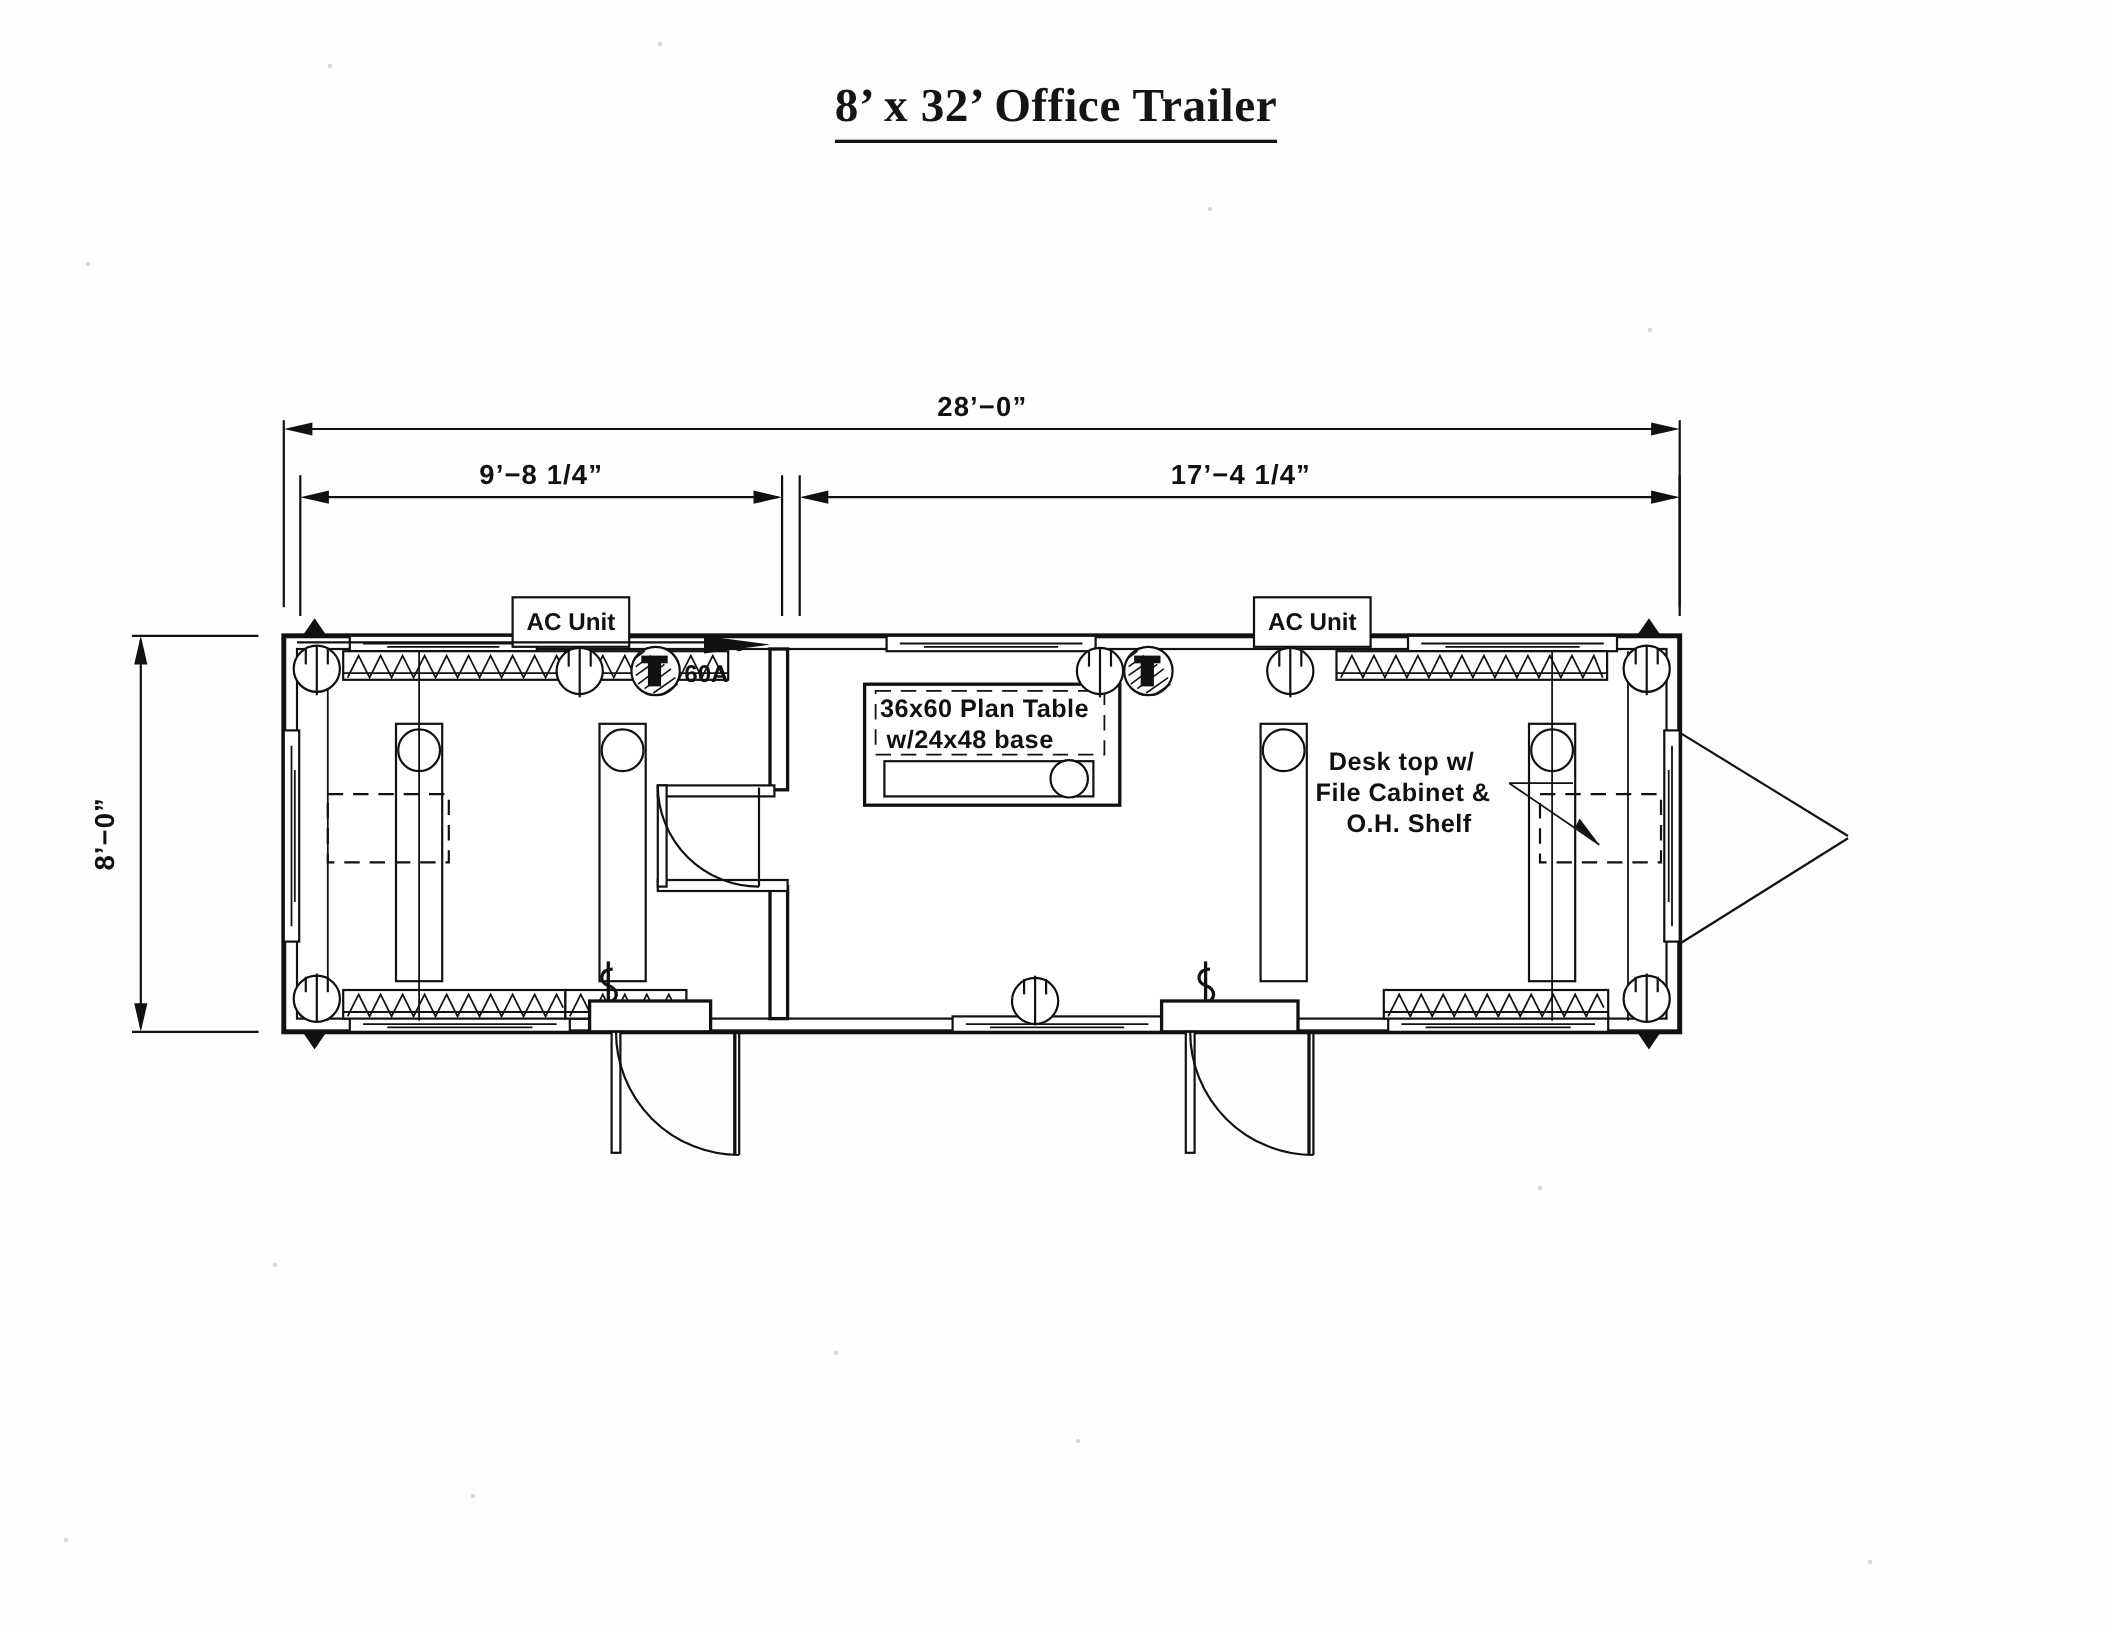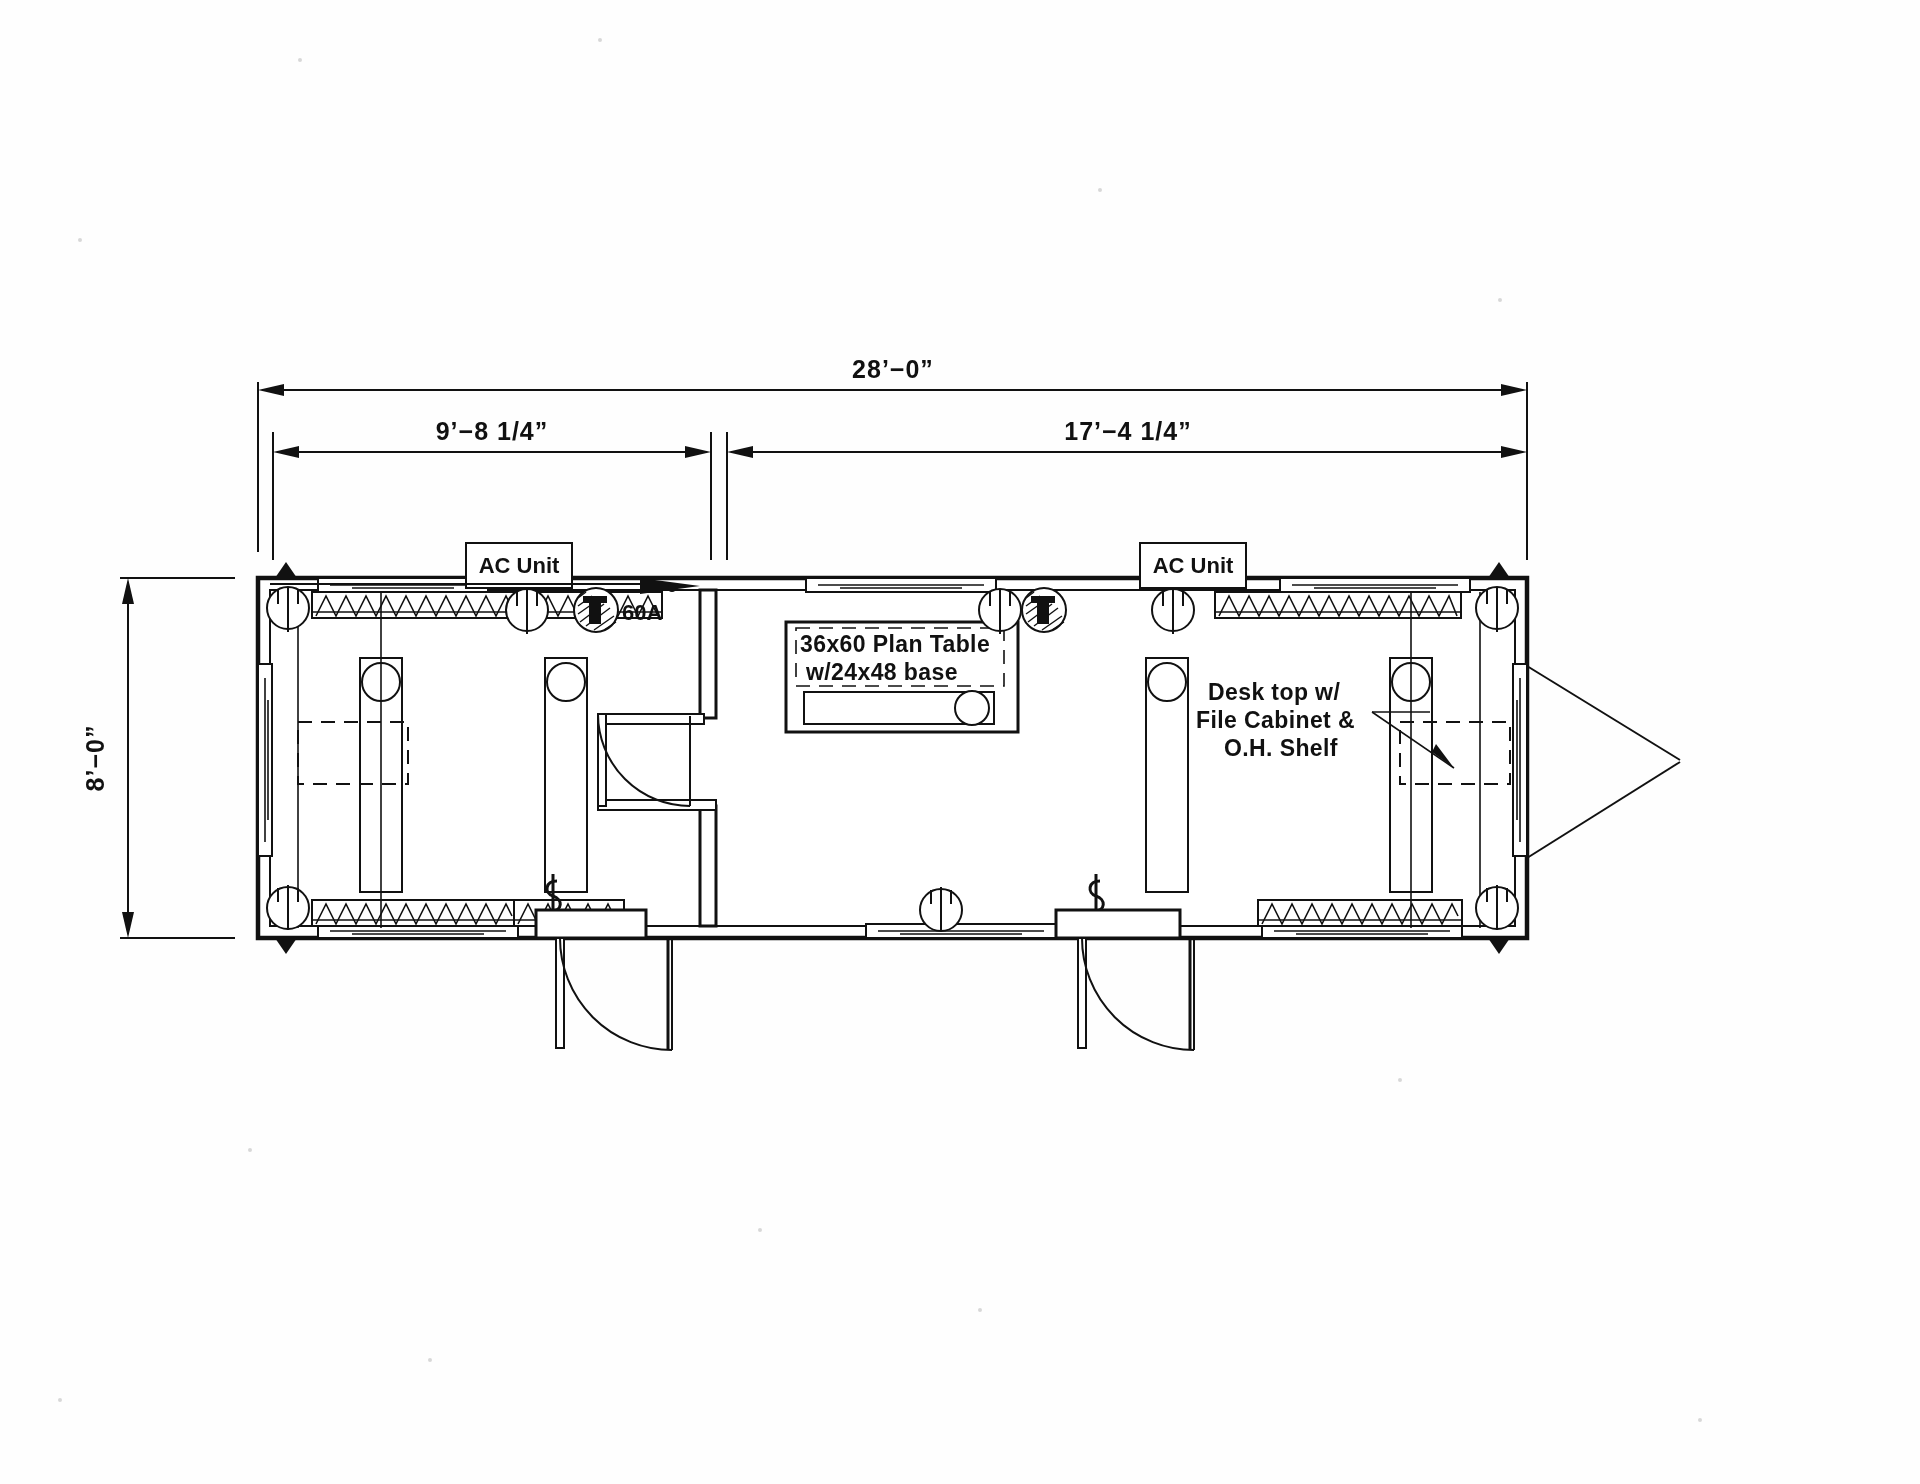--- a/index.html
+++ b/index.html
@@ -41,20 +41,23 @@
     font-weight:bold;font-size:22px;fill:#111;
   }
   .dash{stroke-dasharray:14 9;}
   .speck{fill:#d8d8d8;}
 </style>
 </head>
 <body>
 
 <div id="sheet">
 
+  <div id="title-block">
+    <span class="title-text">8’ x 32’ Office Trailer</span>
+  </div>
 
   <svg width="1920" height="1484" viewBox="0 0 1920 1484">
 
     <g>
       <circle class="speck" cx="300" cy="60" r="2"></circle>
       <circle class="speck" cx="600" cy="40" r="2"></circle>
       <circle class="speck" cx="1100" cy="190" r="2"></circle>
       <circle class="speck" cx="80" cy="240" r="2"></circle>
       <circle class="speck" cx="1500" cy="300" r="2"></circle>
       <circle class="speck" cx="250" cy="1150" r="2"></circle>

